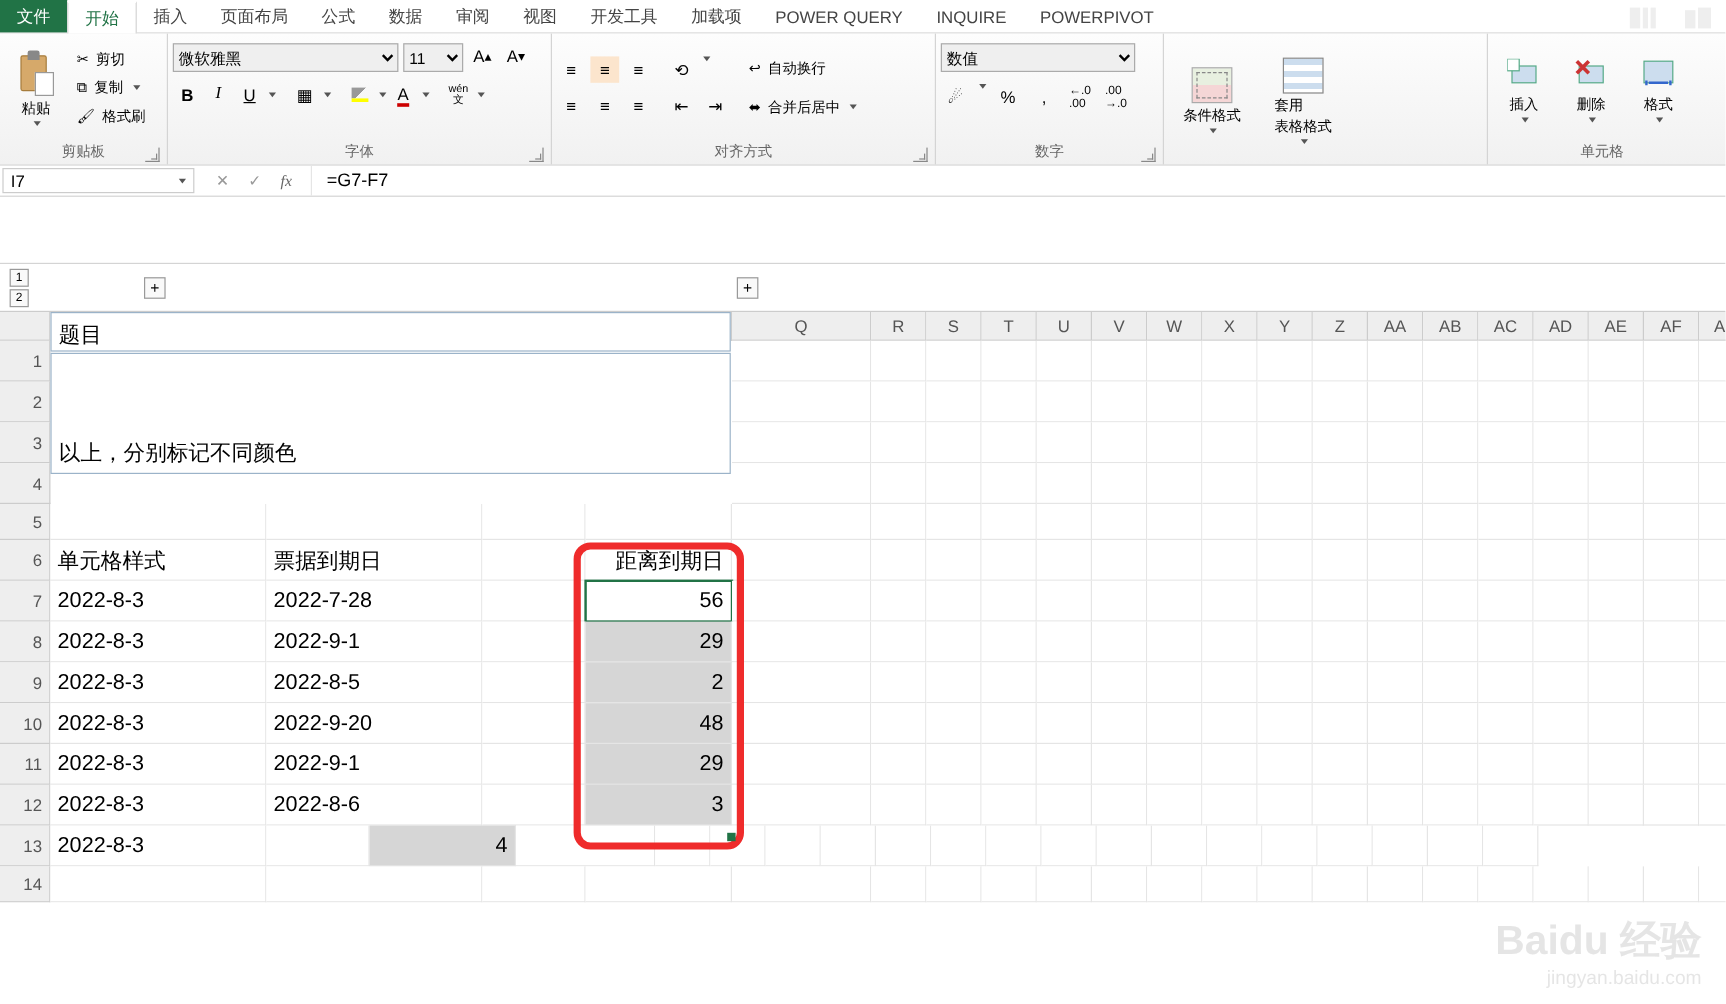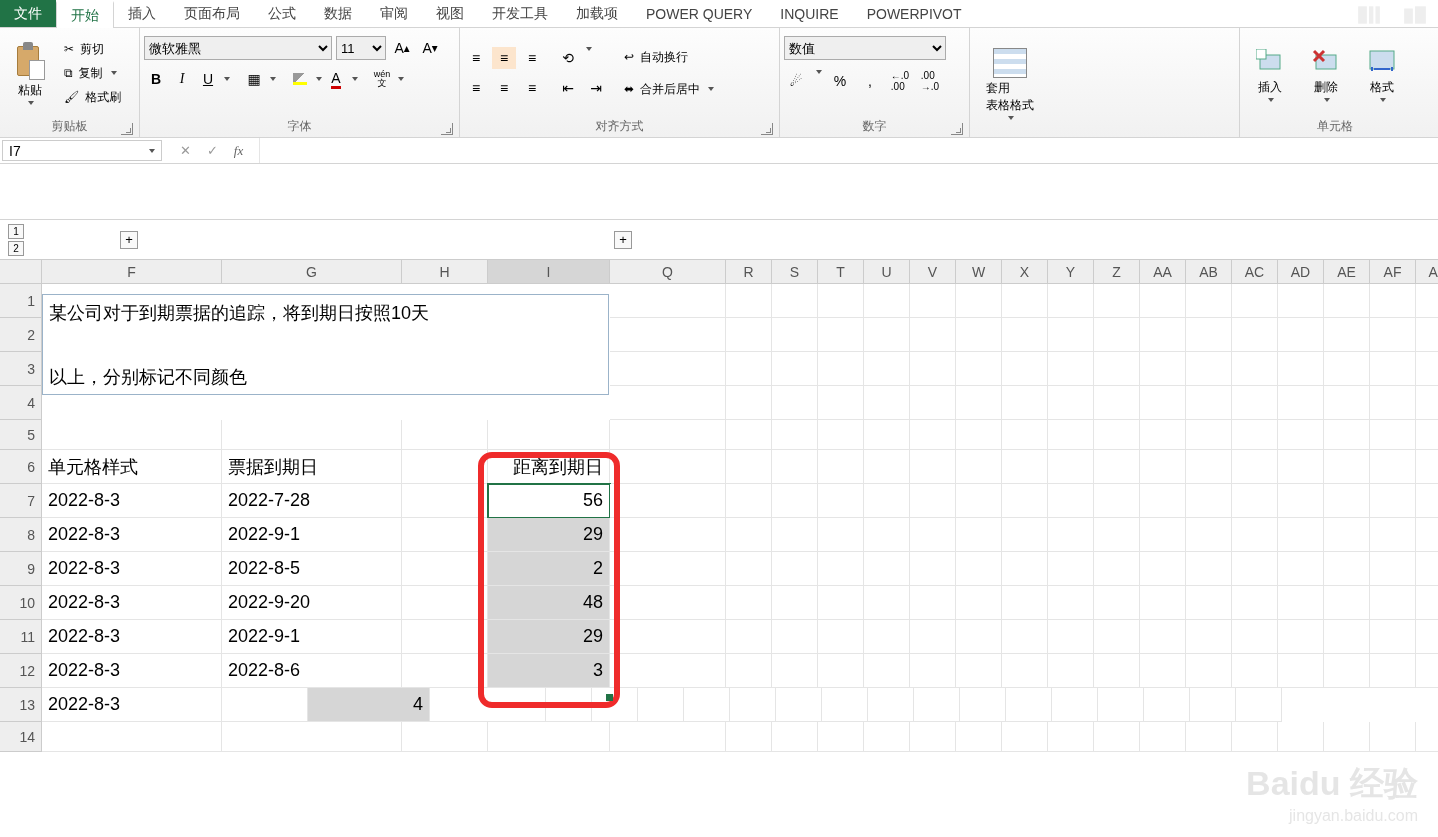--- a/index.html
+++ b/index.html
@@ -154,21 +154,21 @@
             <span>🖌</span>
             <span>格式刷</span>
           </div>
       </div>
     </div>
     <div class="ribbon-group-label"><span>剪贴板</span><span class="dialog-launcher"></span></div>
   </div>
 
   <div class="ribbon-group" style="width:320px">
     <div class="ribbon-group-body vstack" style="align-items:flex-start;gap:8px;padding-top:6px">
-      <div style="display:flex;gap:4px;align-items:center">
+      <div style="display:flex;gap:4px;">
         <select class="fontname"><option>微软雅黑</option></select>
         <select class="fontsize"><option>11</option></select>
         <span class="btn-icon font-grow">A<sup>▴</sup></span>
         <span class="btn-icon font-shrink">A<sup>▾</sup></span>
       </div>
       <div style="display:flex;gap:2px;align-items:center">
         <span class="btn-icon" style="font-weight:bold">B</span>
         <span class="btn-icon" style="font-style:italic;font-family:serif">I</span>
         <span class="btn-icon" style="text-decoration:underline">U</span>
           <span class="dropdown-caret"></span>
@@ -244,20 +244,25 @@
         <span class="btn-icon">,</span>
         <span class="btn-icon" style="font-size:10px">←.0<br>.00</span>
         <span class="btn-icon" style="font-size:10px">.00<br>→.0</span>
       </div>
     </div>
     <div class="ribbon-group-label"><span>数字</span><span class="dialog-launcher"></span></div>
   </div>
 
   <div class="ribbon-group" style="width:270px">
     <div class="ribbon-group-body" style="gap:4px">
+      <div class="big-btn" style="width:72px">
+        <div class="cf-icon"></div>
+        <span>条件格式</span>
+          <span class="dropdown-caret"></span>
+      </div>
       <div class="big-btn" style="width:72px">
         <div class="tfmt-icon"></div>
         <span><span>套用</span><br><span>表格格式</span></span>
           <span class="dropdown-caret"></span>
       </div>
     </div>
   </div>
 
   <div class="ribbon-group" style="width:190px;border-right:none">
     <div class="ribbon-group-body">
@@ -301,20 +306,21 @@
 <div class="namebox-row">
   <div class="namebox">
     <span>I7</span>
     <span class="dropdown-caret"></span>
   </div>
   <div class="fx-ctrls">
     <span>✕</span>
     <span>✓</span>
     <span class="fx-label">fx</span>
   </div>
+  <div class="formula-text">=G7-F7</div>
 </div>
 <div class="formula-spacer"></div>
 
 <div class="outline-row">
   <div class="outline-numcol">
     <div class="outline-num">1</div>
     <div class="outline-num">2</div>
   </div>
   <div class="outline-plus">+</div>
   <div class="outline-plus" style="margin-left:380px">+</div>
@@ -681,23 +687,24 @@
           <div class="cell" style="width: 46px; height: 30px;"></div>
           <div class="cell" style="width: 46px; height: 30px;"></div>
           <div class="cell" style="width: 46px; height: 30px;"></div>
           <div class="cell" style="width: 46px; height: 30px;"></div>
           <div class="cell" style="width: 46px; height: 30px;"></div>
           <div class="cell" style="width: 46px; height: 30px;"></div>
           <div class="cell" style="width: 46px; height: 30px;"></div>
         </div>
       </div>
 
+    <div class="merged-block" id="merged1" style="left: 0px; top: 0px; width: 567px; height: 33px;">题目</div>
 
     <div class="merged-block" id="merged2" style="left: 0px; top: 34px; width: 567px; height: 101px;">
-      <span>某公司对于到期票据的追踪，将到期日按照10天</span><br>
+      <br>
       <br>
       <span>以上，分别标记不同颜色</span>
     </div>
 
     <div class="red-callout" id="redbox" style="left: 436px; top: 192px; width: 142px; height: 256px;"></div>
     <div class="fill-handle" id="fillh" style="left: 564px; top: 434px;"></div>
   </div>
 </div>
 
 <div class="watermark">Baidu 经验</div>

